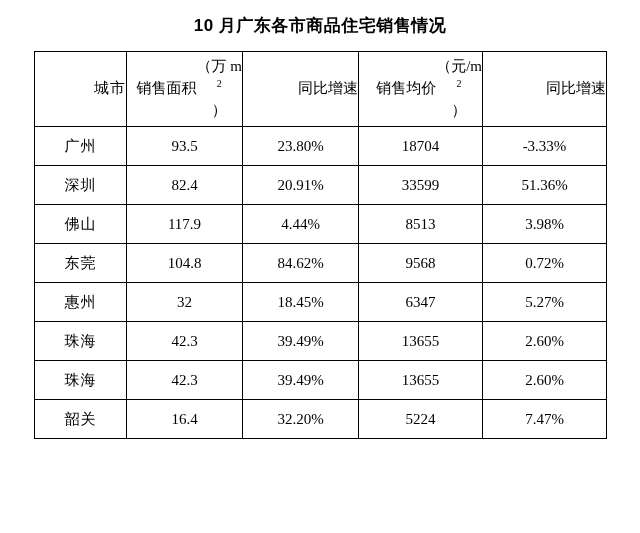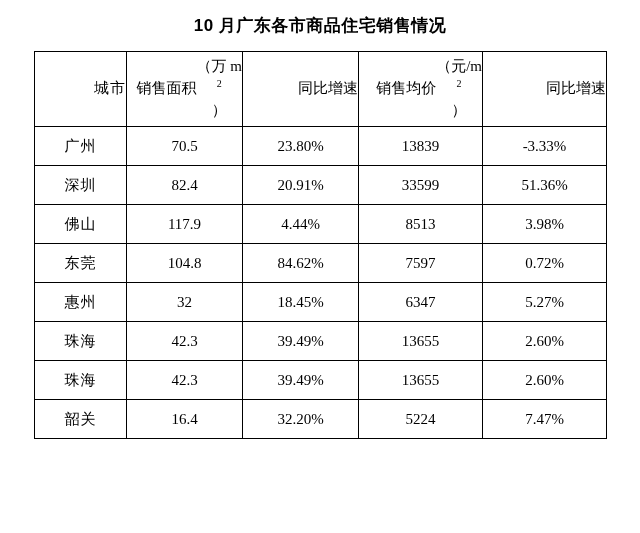--- a/index.html
+++ b/index.html
@@ -119,44 +119,44 @@
           <th>
             <div class="hdr-stack">
               <span>同比增速</span>
             </div>
           </th>
         </tr>
       </thead>
       <tbody>
         <tr>
           <td class="city-cell">广州</td>
-          <td>70.5</td>
+          <td>93.5</td>
           <td>23.80%</td>
-          <td>13839</td>
+          <td>18704</td>
           <td>-3.33%</td>
         </tr>
         <tr>
           <td class="city-cell">深圳</td>
           <td>82.4</td>
           <td>20.91%</td>
           <td>33599</td>
           <td>51.36%</td>
         </tr>
         <tr>
           <td class="city-cell">佛山</td>
           <td>117.9</td>
           <td>4.44%</td>
           <td>8513</td>
           <td>3.98%</td>
         </tr>
         <tr>
           <td class="city-cell">东莞</td>
           <td>104.8</td>
           <td>84.62%</td>
-          <td>7597</td>
+          <td>9568</td>
           <td>0.72%</td>
         </tr>
         <tr>
           <td class="city-cell">惠州</td>
           <td>32</td>
           <td>18.45%</td>
           <td>6347</td>
           <td>5.27%</td>
         </tr>
         <tr>

